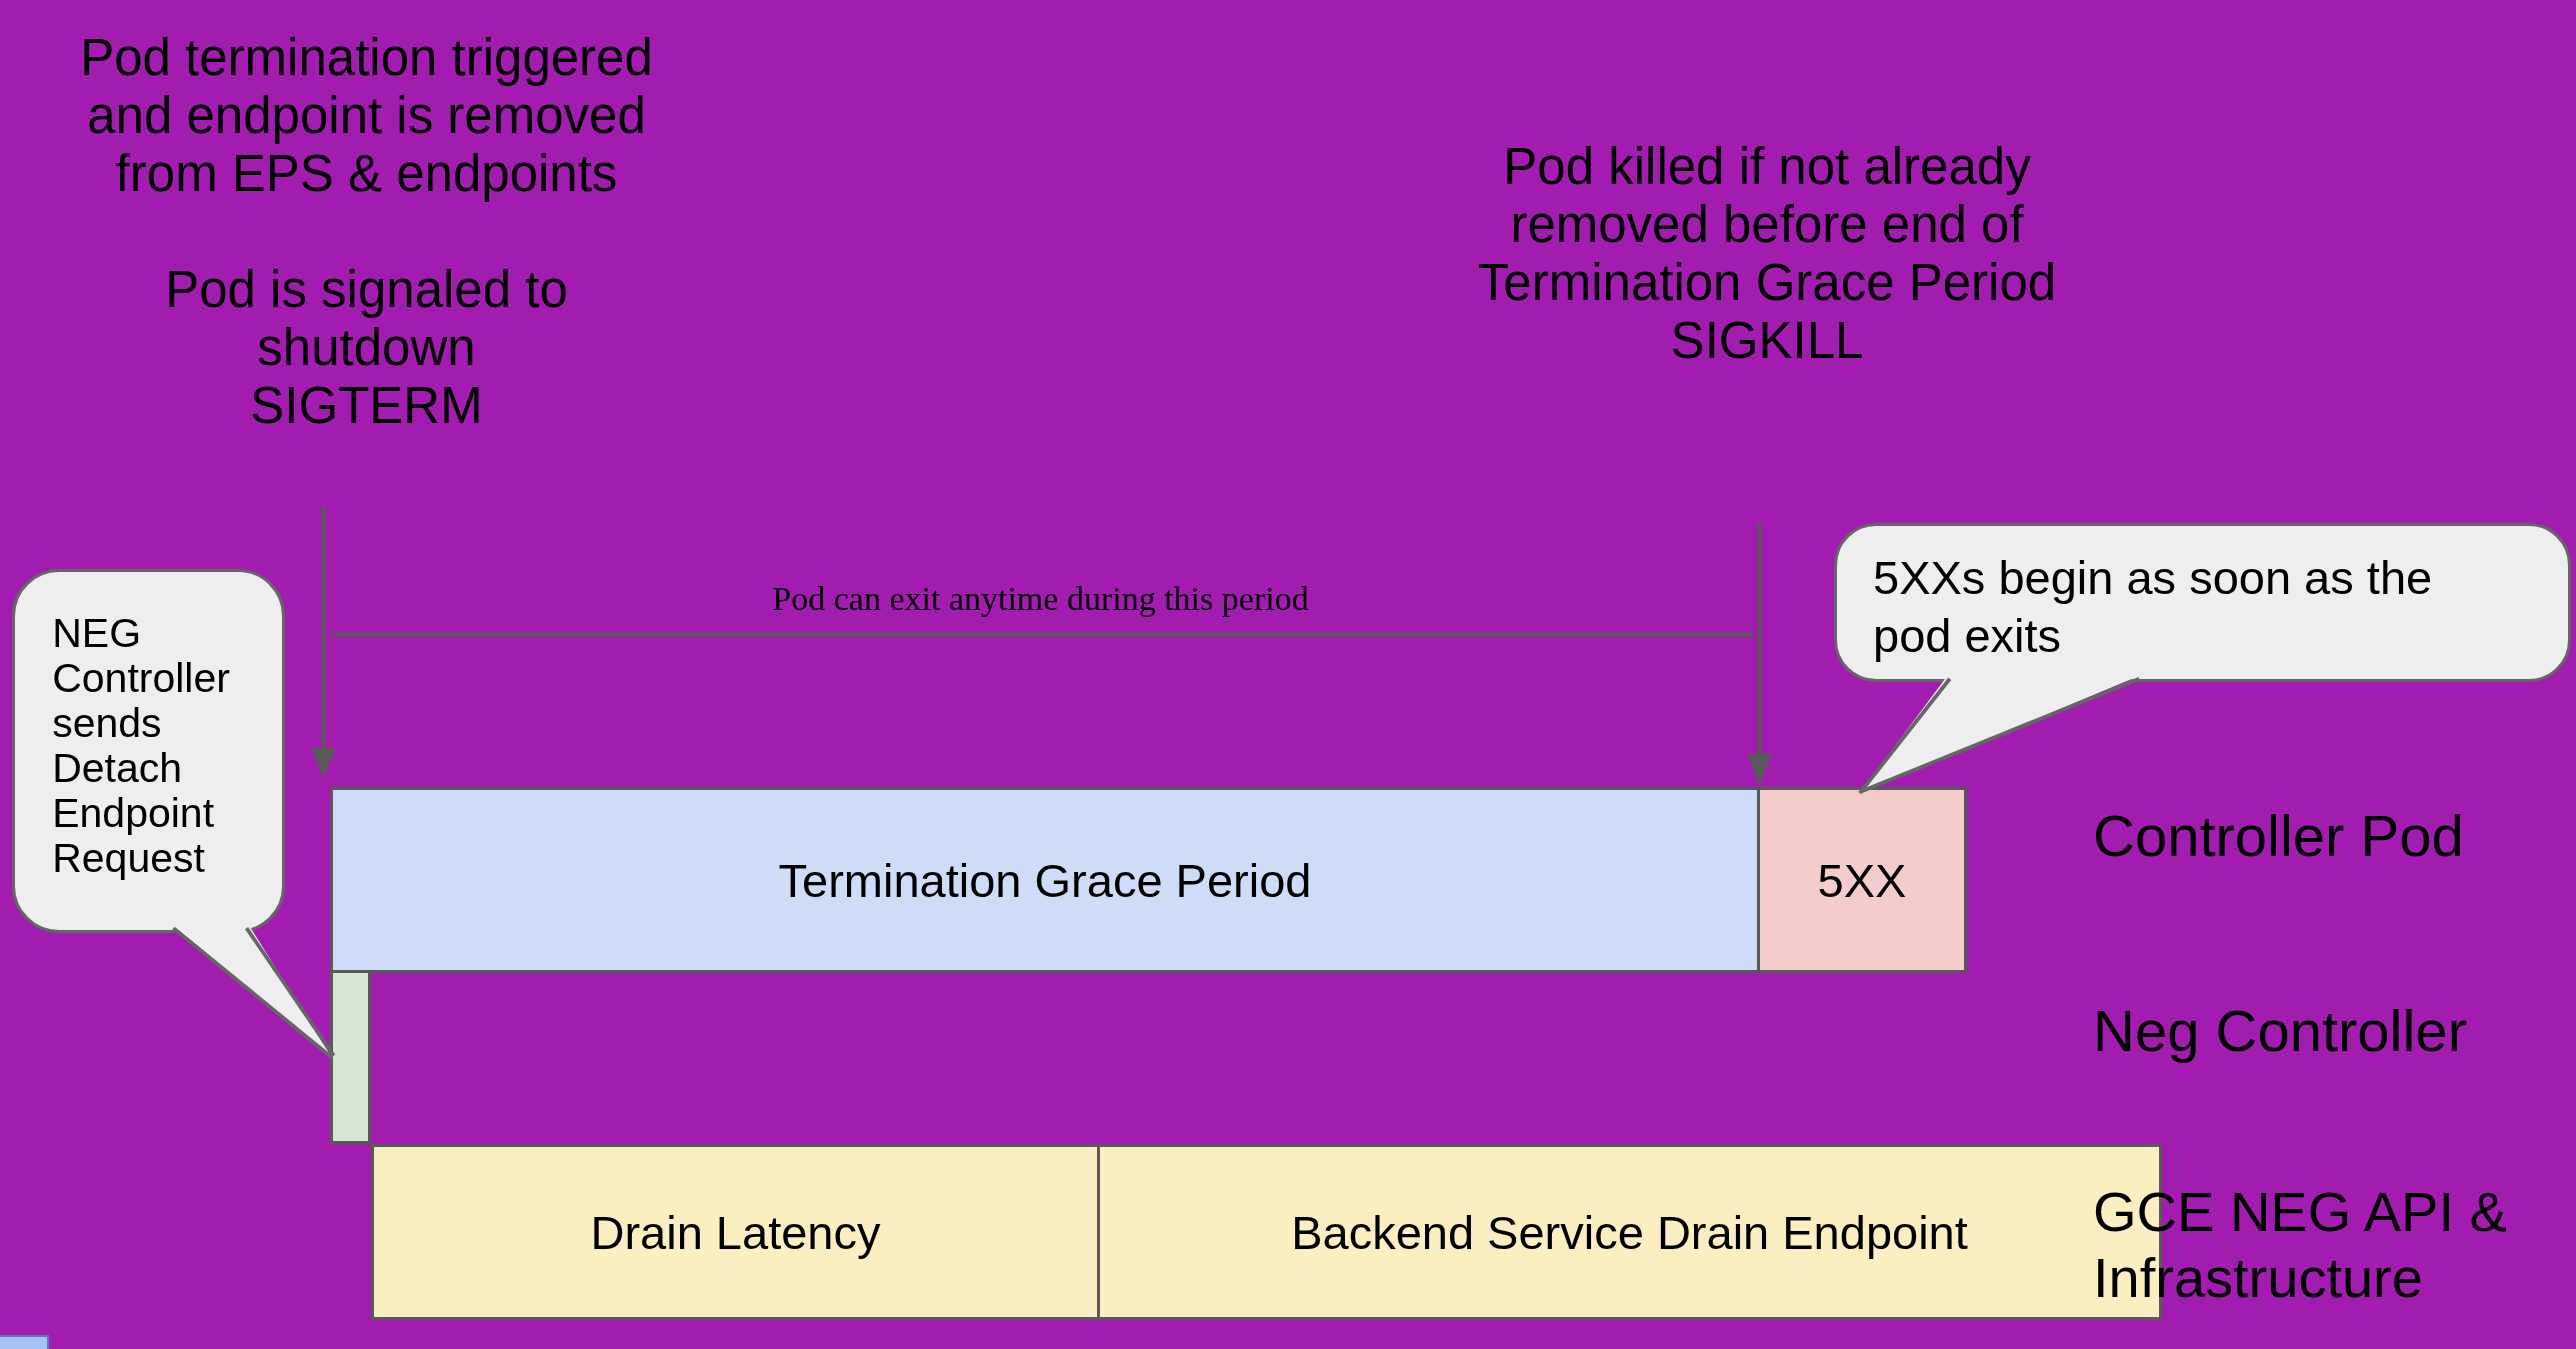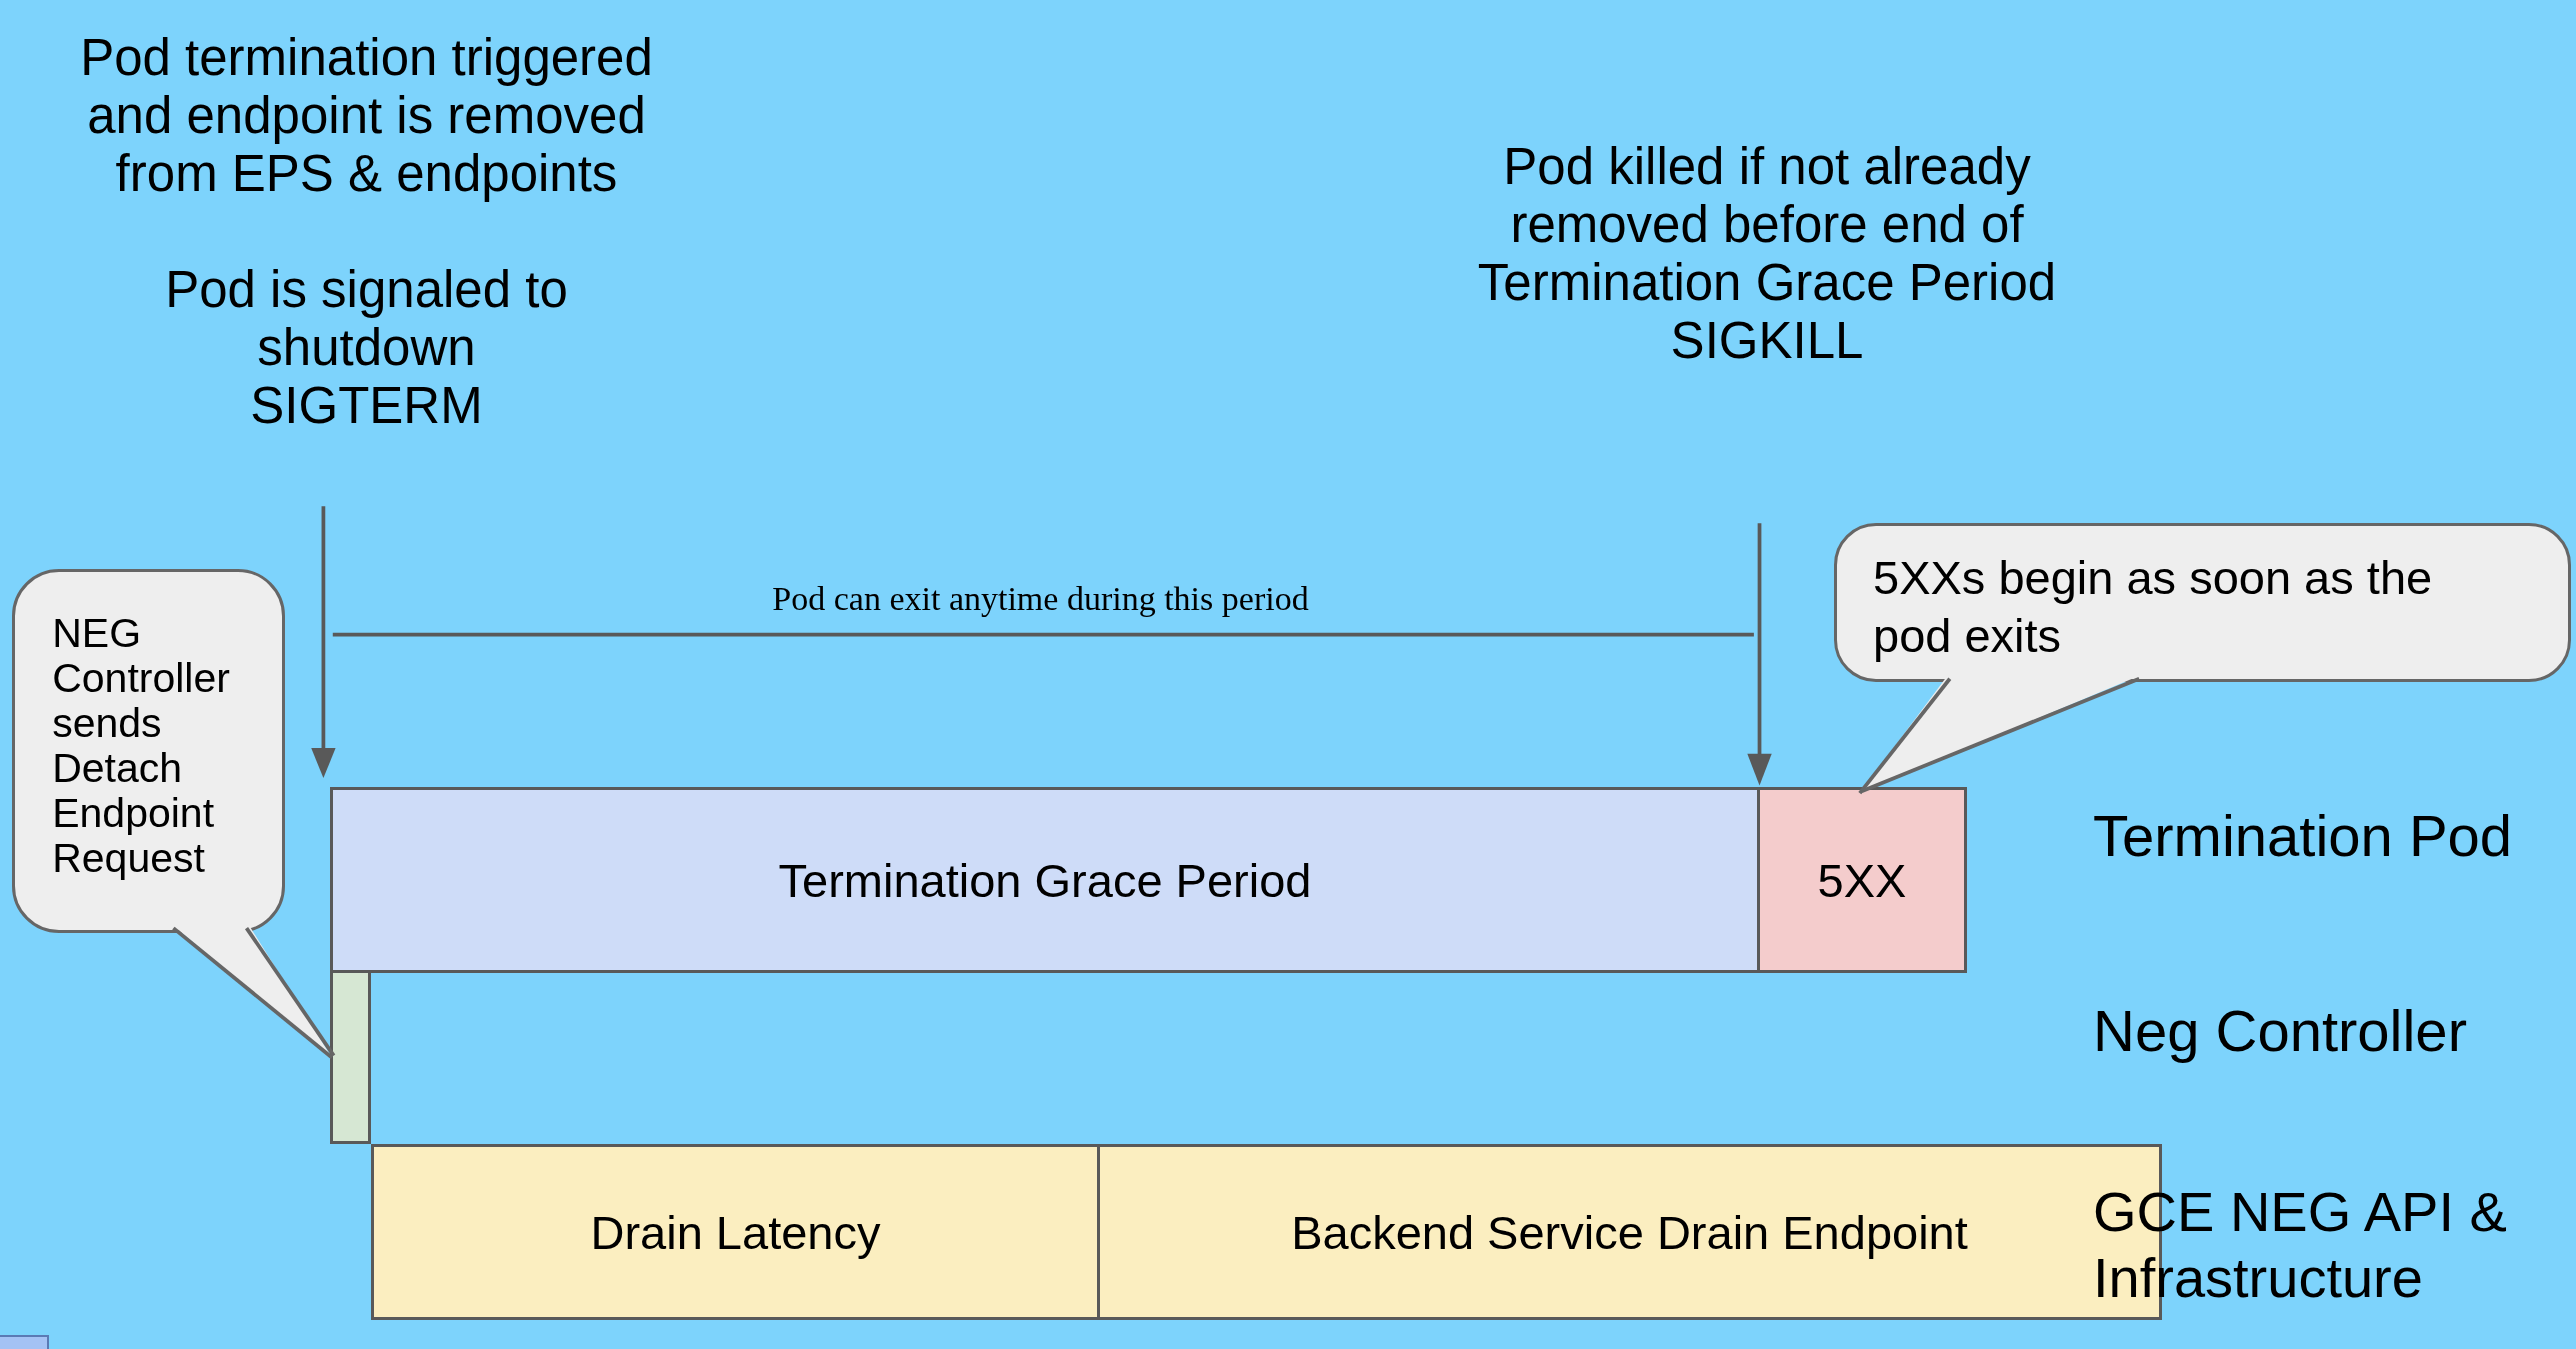--- a/index.html
+++ b/index.html
@@ -1,18 +1,18 @@
 <!DOCTYPE html>
 <html style="font-size:15px"><head>
 <meta charset="utf-8">
 <style>
   html,body{margin:0;padding:0;background:#ffffff;}
   #stage{
     position:relative;width:2576px;height:1350px;overflow:hidden;
-    background:#7dd3fc;
+    background:#a21caf;
     font-family:"Liberation Sans",sans-serif;
     color:#000000;
   }
   .abs{position:absolute;}
   .txt{white-space:pre-line;}
   .center{text-align:center;}
   
   .note{font-size:51px;line-height:58px;letter-spacing:0px;}
   .period-label{font-size:34px;line-height:45px;font-family:Liberation Serif, serif;}
   
@@ -84,21 +84,21 @@
 
   <div class="bar" style="left:371px;top:1144px;width:1791px;height:176px;background:#fbeec0;padding:0;">
     <div class="cell" style="width:726px;border-right:3.7px solid #595959;">
       <span class="bar-label">Drain Latency</span>
     </div>
     <div class="cell" style="flex:1;">
       <span class="bar-label">Backend Service Drain Endpoint</span>
     </div>
   </div>
 
-  <div class="abs row-label" style="left:2093px;top:803px;">Termination Pod</div>
+  <div class="abs row-label" style="left:2093px;top:803px;">Controller Pod</div>
   <div class="abs row-label" style="left:2093px;top:998px;text-align:center;">Neg Controller</div>
   <div class="abs row-label" style="left:2093px;top:1179px;font-size:56px;line-height:66px;">GCE NEG API &amp;
 Infrastructure</div>
 
   <div class="callout" style="left:12.2px;top:569px;width:273px;height:364px;border-radius:47px;">
     <div class="callout-text txt" style="padding:39px 9.4px 0 37px;">NEG
 Controller
 sends
 Detach
 Endpoint

